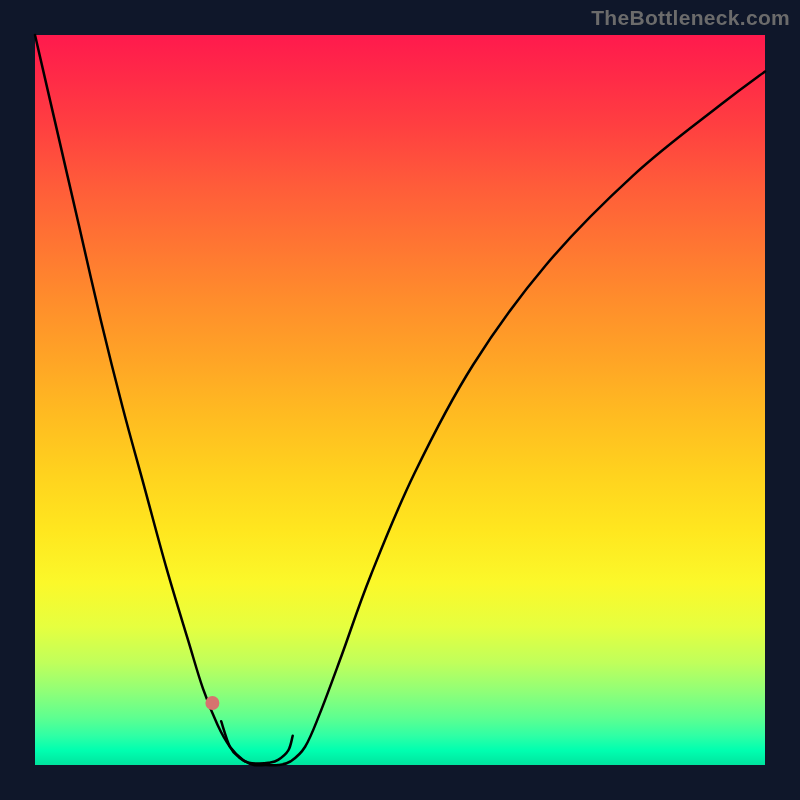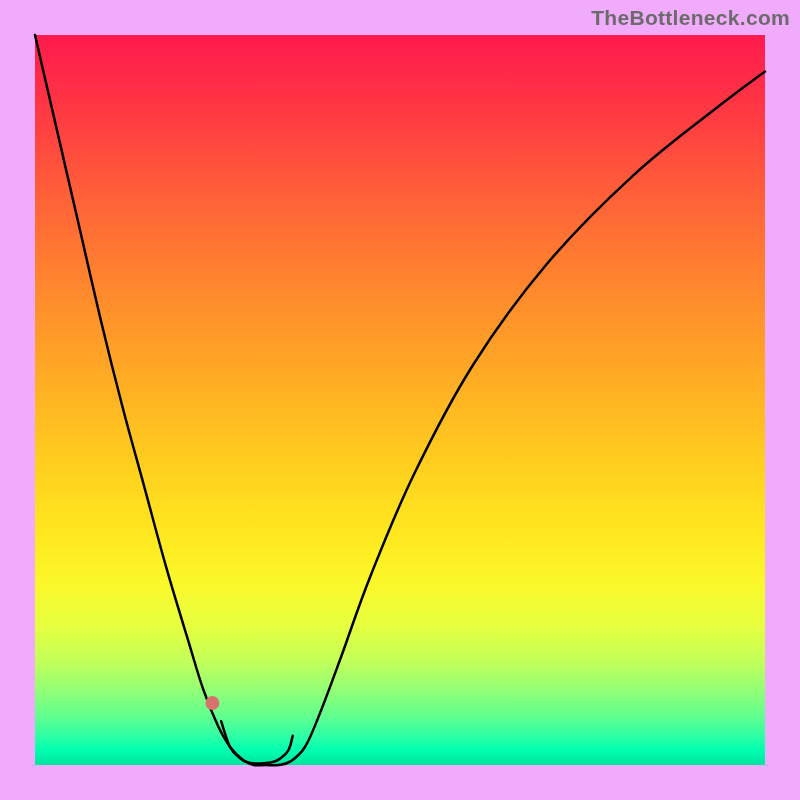--- a/index.html
+++ b/index.html
@@ -1,21 +1,21 @@
 <!DOCTYPE html>
 <html><head>
 <meta charset="utf-8">
 <style>
   * { margin: 0; padding: 0; box-sizing: border-box; }
   html, body { width: 800px; height: 800px; overflow: hidden; background: #000; }
   .frame {
     position: absolute;
     left: 0; top: 0;
     width: 800px; height: 800px;
-    background: #f0abfc;
+    background: #0f172a;
   }
   .plot-area {
     position: absolute;
     left: 35px;
     top: 35px;
     width: 730px;
     height: 730px;
     background: linear-gradient(to bottom,
       #ff1a4d 0%,
       #ff2b47 6%,

